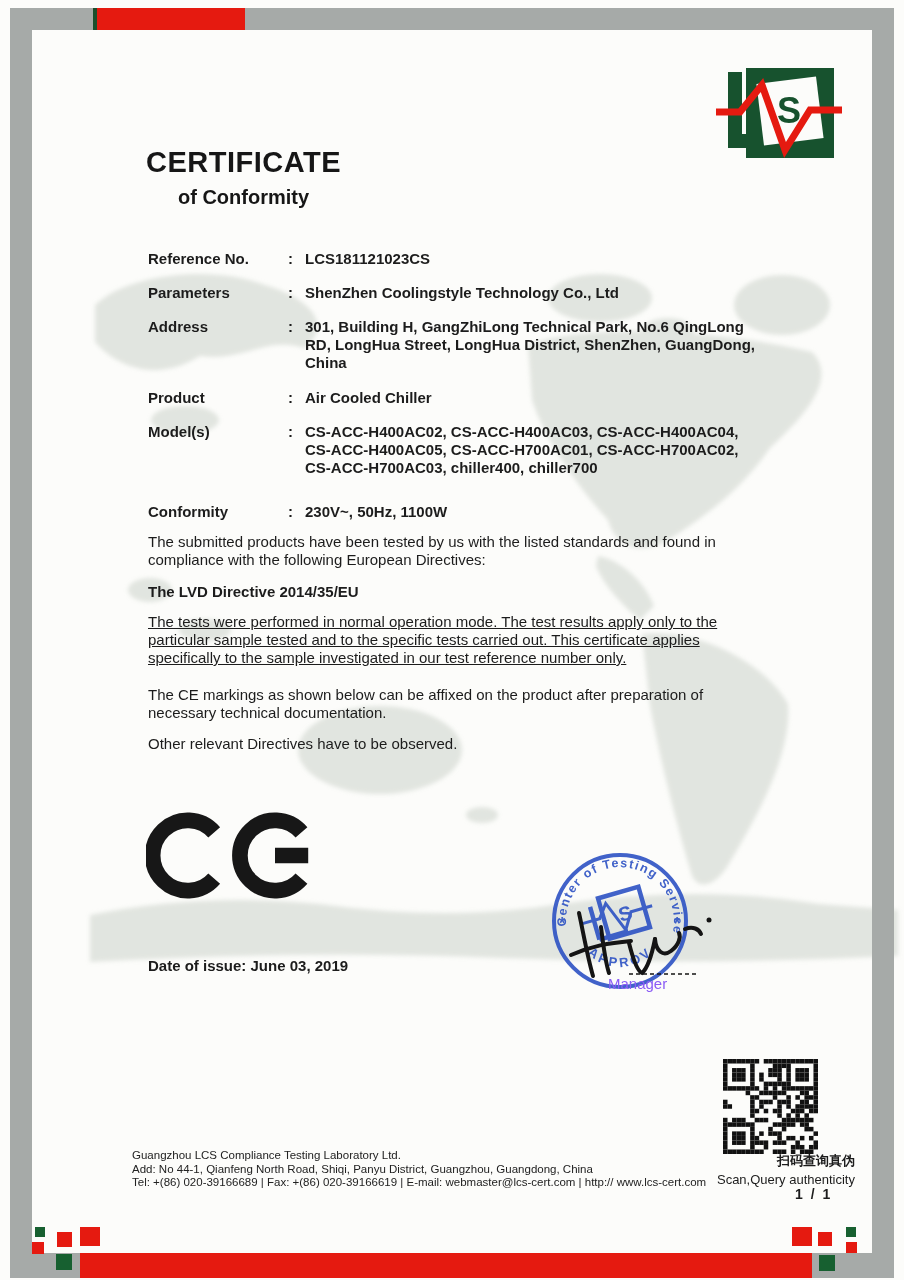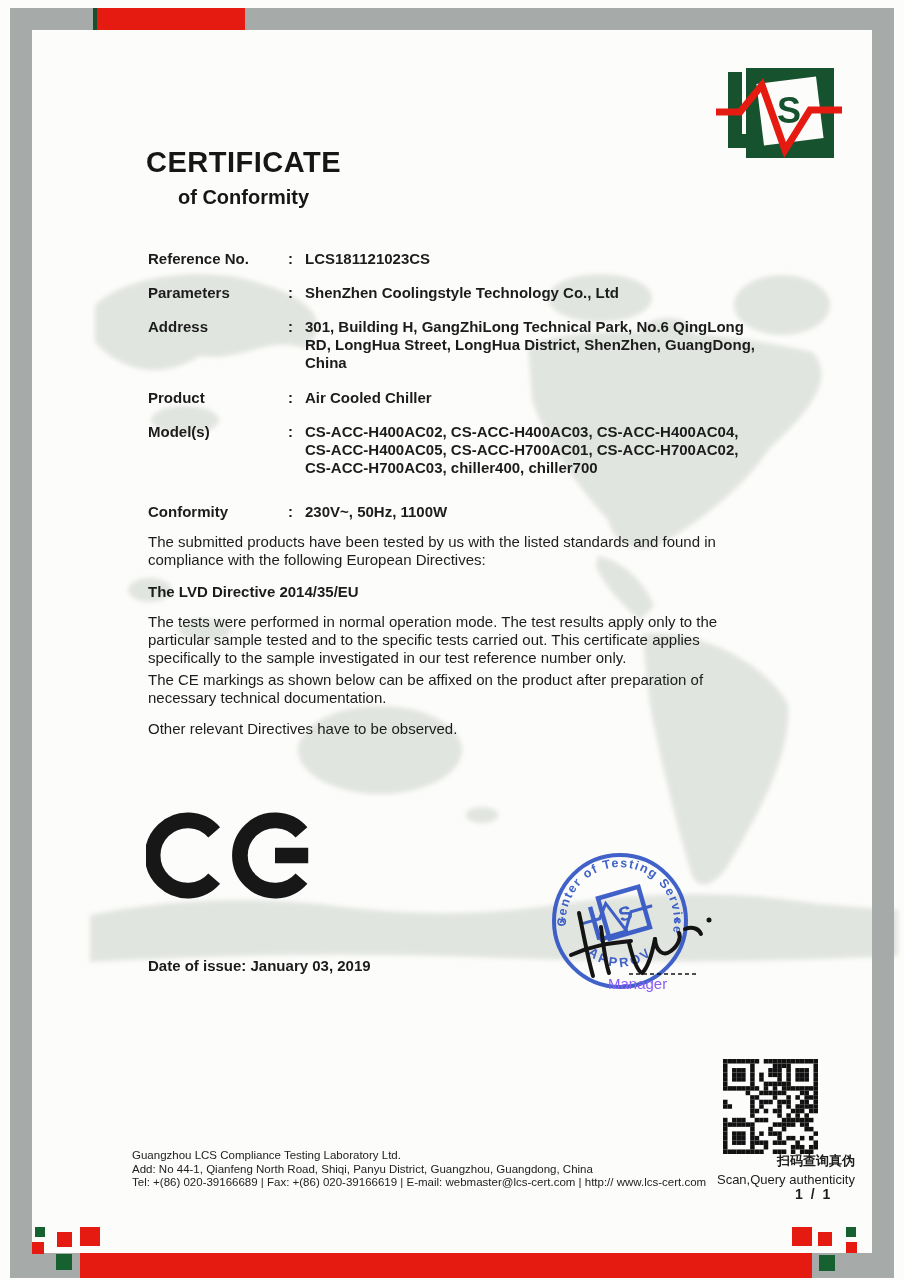--- a/index.html
+++ b/index.html
@@ -36,21 +36,21 @@
   .field-row { display: grid; grid-template-columns: 140px 17px 1fr; }
   .field-label { font-weight: bold; }
   .field-colon { font-weight: bold; }
   .field-value { font-weight: bold; }
   .mb16 { margin-bottom: 16px; }
   .mb17 { margin-bottom: 17px; }
   .mb26 { margin-bottom: 26px; }
   .mb12 { margin-bottom: 12px; }
   .mb14 { margin-bottom: 14px; }
   .mb13 { margin-bottom: 13px; }
-  .mb11 { margin-bottom: 4px; }
+  .mb11 { margin-bottom: 19px; text-decoration: underline; }
   .para { width: 585px; }
   .bold { font-weight: bold; }
   .ce-mark { left: 146px; top: 808px; }
   .date-issue { left: 148px; top: 957px; font-size: 15px; font-weight: bold; }
   .stamp-sig { left: 543px; top: 843px; }
   .manager { left: 608px; top: 975px; font-size: 15px; color: #8b5cf6; }
   .qr-block { left: 723px; top: 1059px; }
   .qr-captions { left: 695px; top: 1152px; width: 160px; text-align: right; }
   .qr-cn { font-size: 13px; font-weight: bold; }
   .qr-en { font-size: 13px; font-weight: normal; margin-top: 2px; }
@@ -162,21 +162,21 @@
 </div>
 
 <svg class="content ce-mark" style="position:absolute;" width="166" height="95" viewBox="0 0 175 100">
   <g stroke="#171717" stroke-width="16.5" fill="none">
     <path d="M 71.9 25.7 A 37 37 0 1 0 71.9 74.3"></path>
     <path d="M 163.9 25.7 A 37 37 0 1 0 163.9 74.3"></path>
     <path d="M 136 50 L 171 50"></path>
   </g>
 </svg>
 
-<div class="content date-issue" style="position:absolute;">Date of issue: January 03, 2019</div>
+<div class="content date-issue" style="position:absolute;">Date of issue: June 03, 2019</div>
 
 <svg class="content stamp-sig" style="position:absolute;" width="215" height="155" viewBox="0 0 215 155">
   <defs>
     <path id="arcTop" d="M 23.8 87.4 A 54 54 0 1 1 130.2 87.4"></path>
     <path id="arcBottom" d="M 44.5 110.5 A 46 46 0 0 0 109.5 110.5"></path>
   </defs>
   <g opacity="0.9">
     <circle cx="77" cy="78" r="66" fill="none" stroke="#2d52c4" stroke-width="4"></circle>
     <text font-size="12.5" font-weight="bold" fill="#2d52c4" letter-spacing="1.5" font-family="Liberation Sans, sans-serif">
       <textPath href="#arcTop" startOffset="4">Center of Testing Service</textPath>

